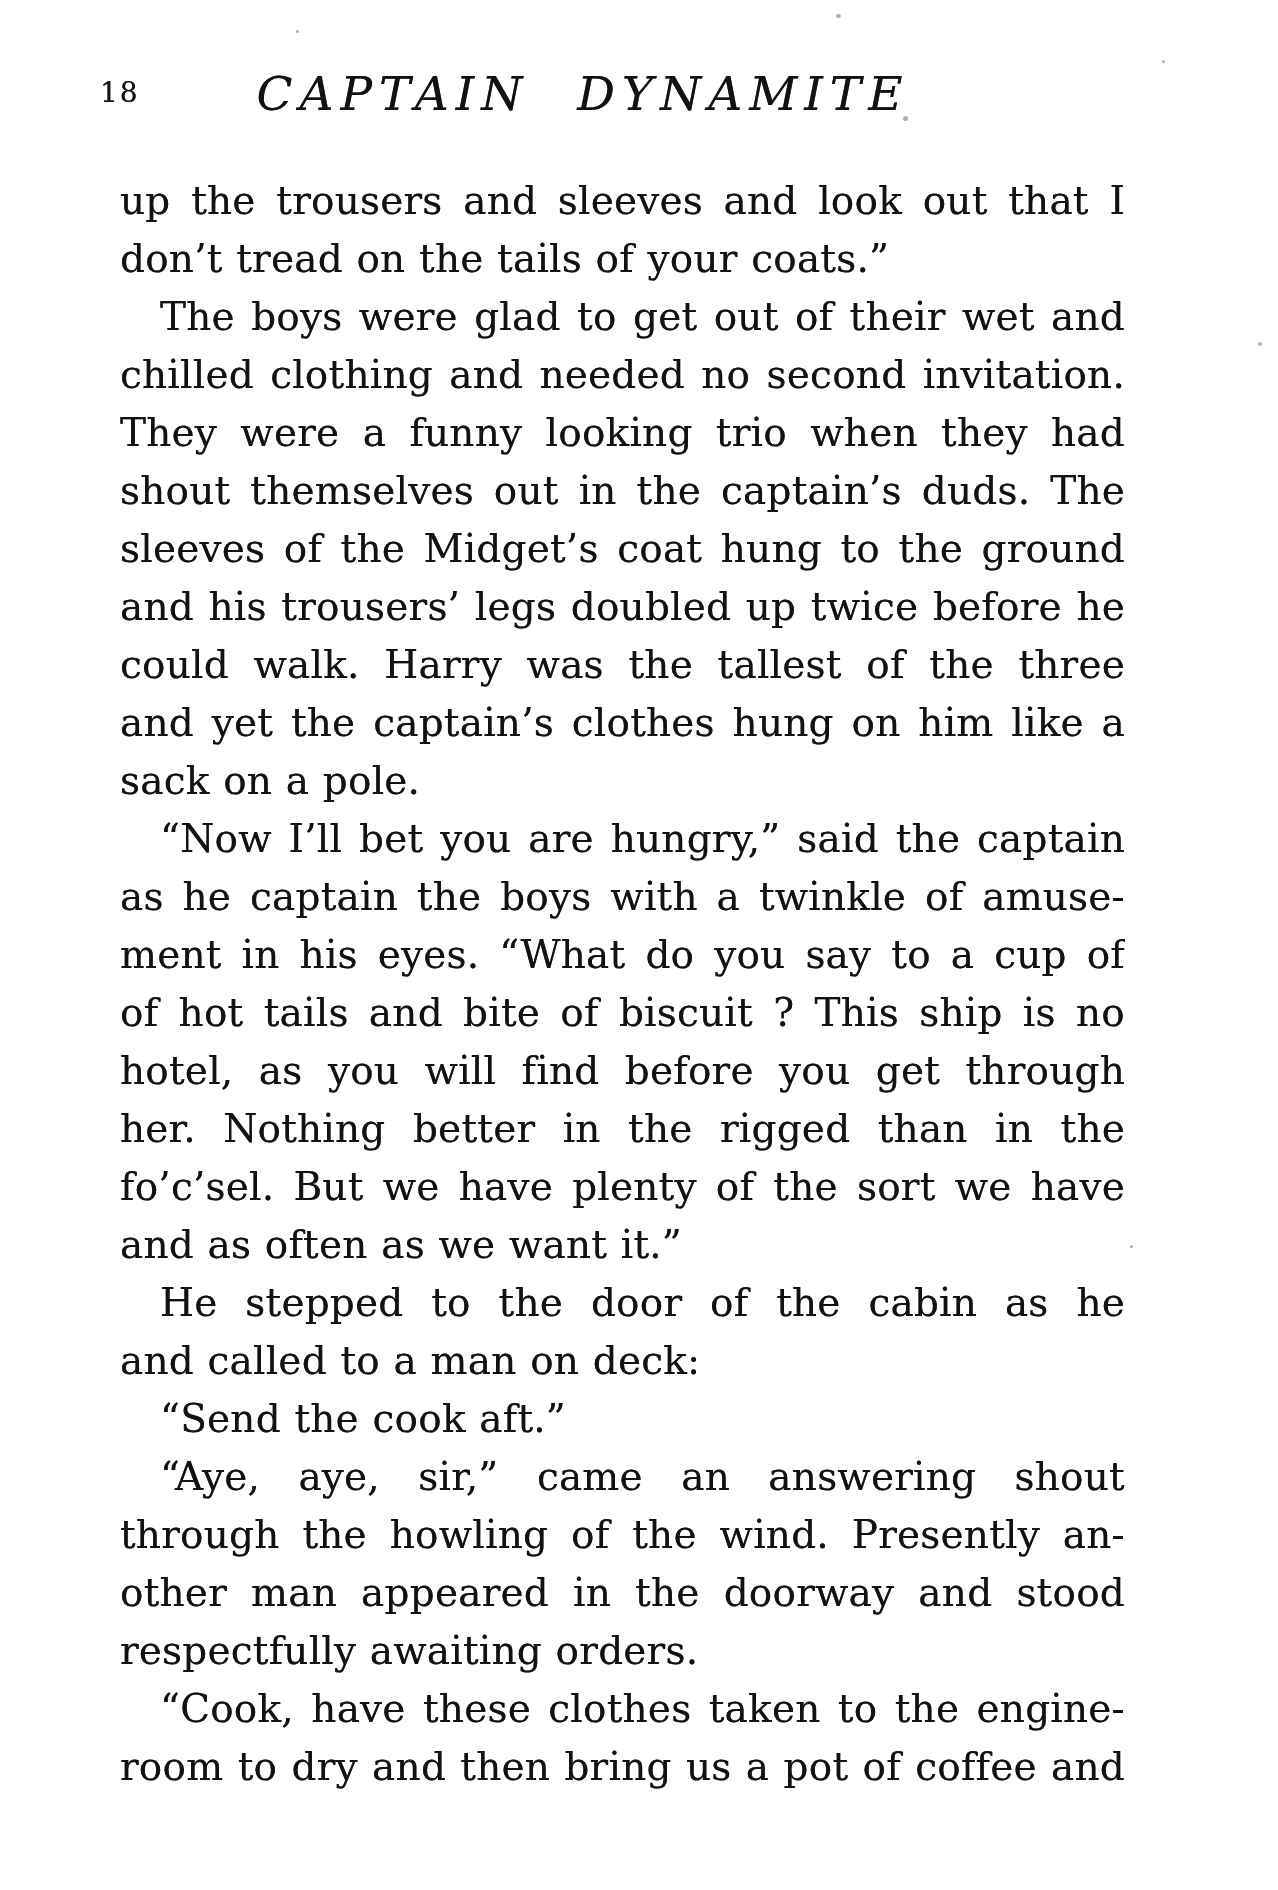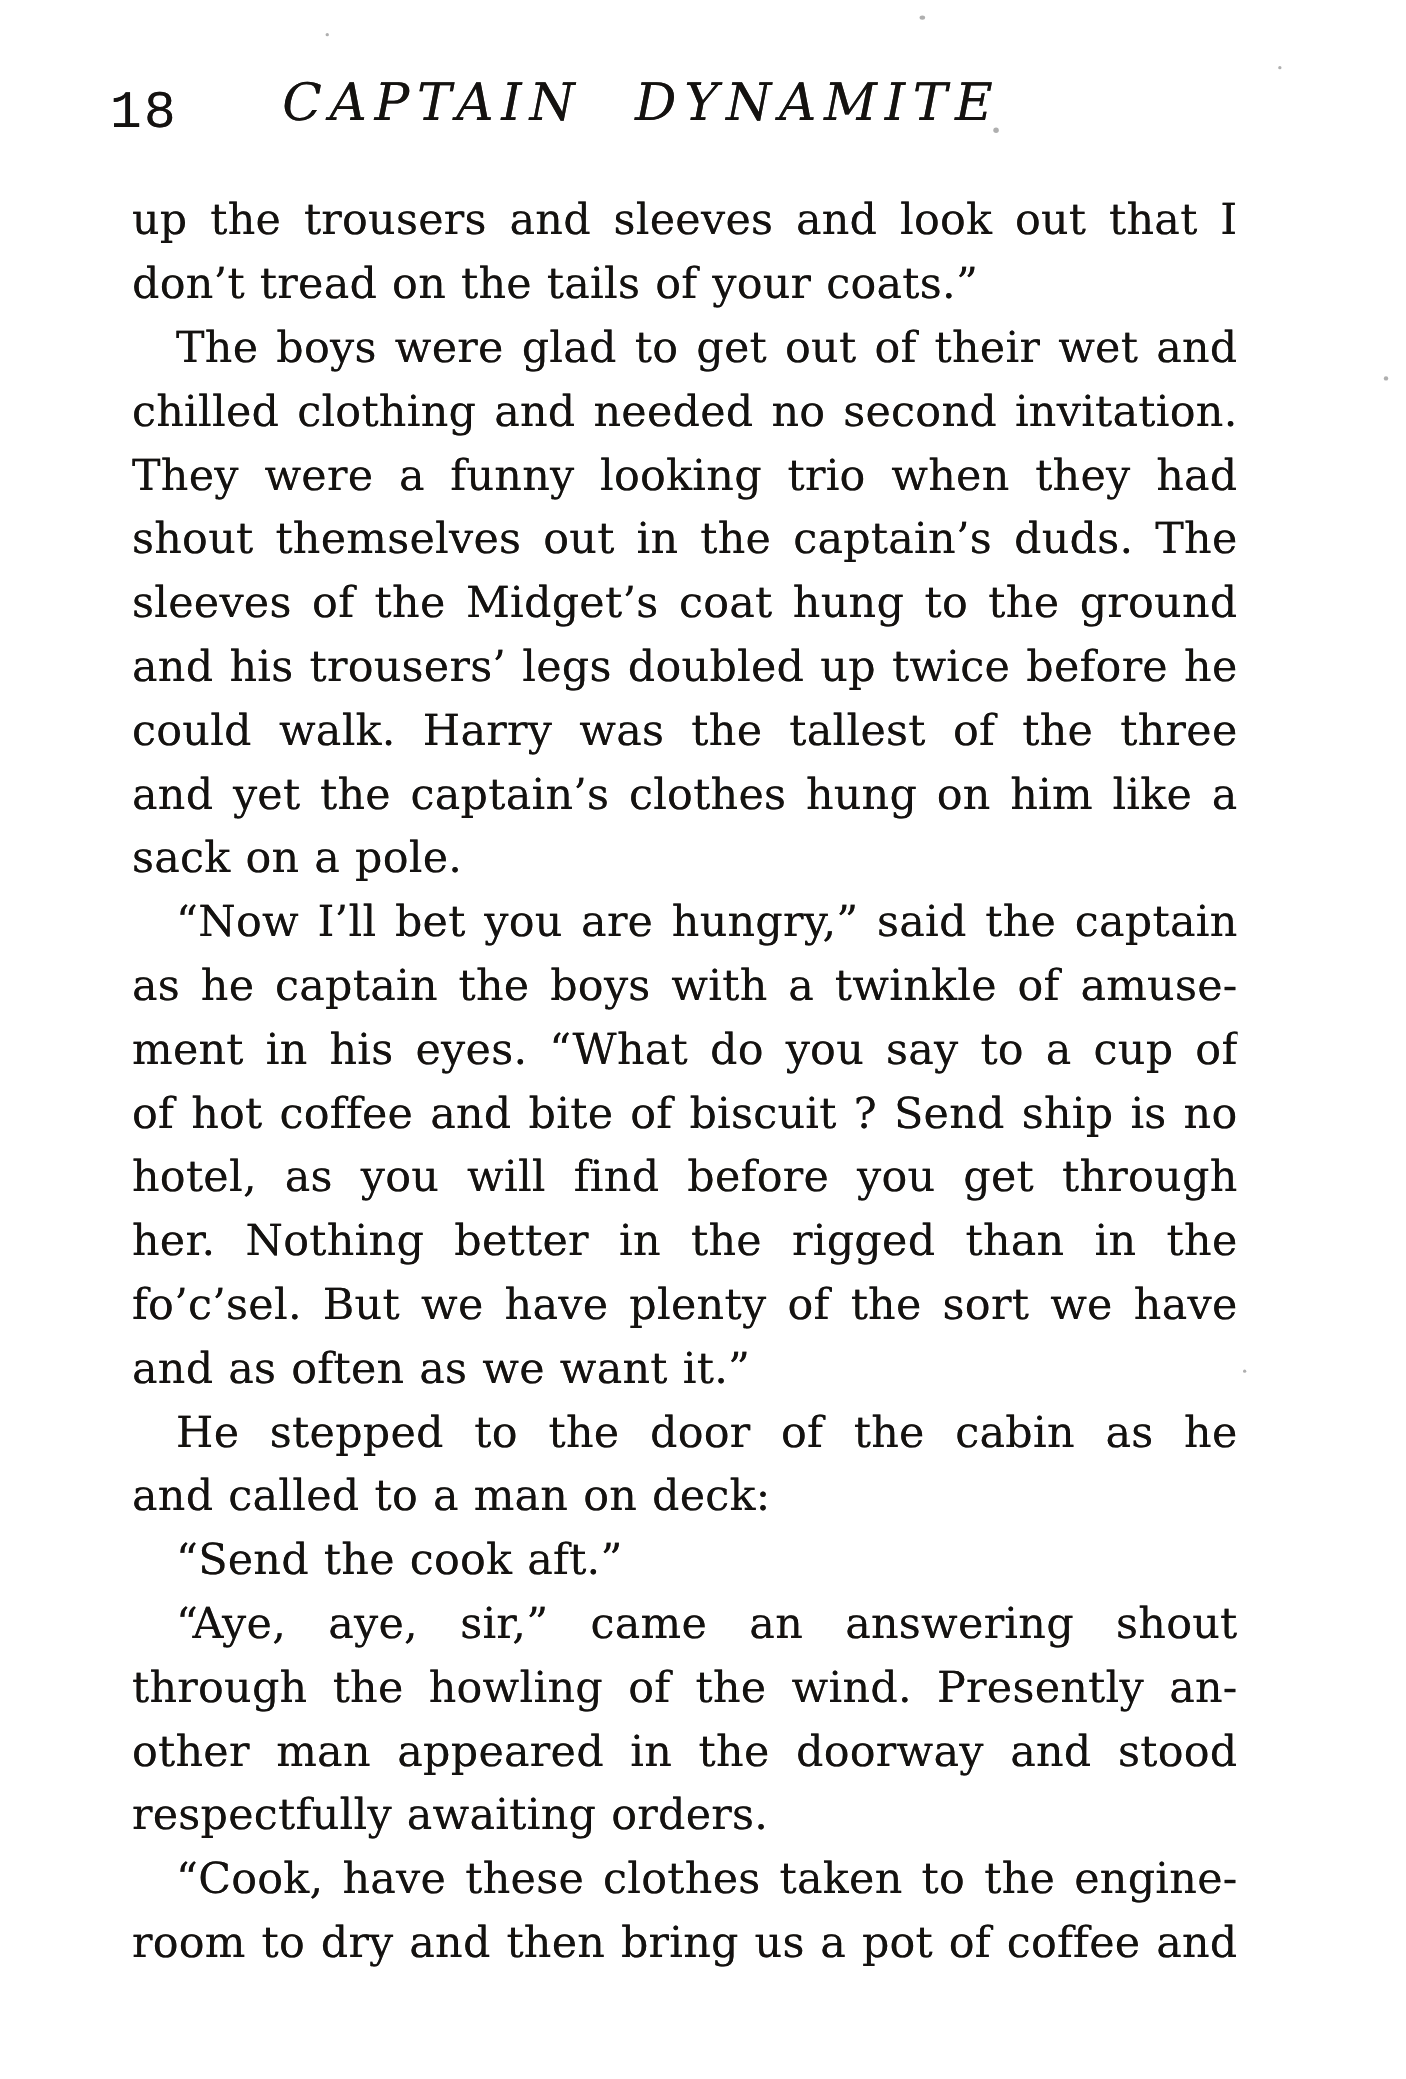--- a/index.html
+++ b/index.html
@@ -21,24 +21,23 @@
     position: absolute;
     top: 66px;
     left: 0;
     width: 100%;
     height: 70px;
   }
   .pagenum {
     position: absolute;
     left: 100px;
     top: 10px;
-    font-size: 48px;
+    font-size: 28px;
     letter-spacing: 2px;
     text-shadow: 0 0 0.6px rgba(10,8,6,.75);
-    font-family: Liberation Mono, monospace;
   }
   .title {
     position: absolute;
     left: 583px;
     transform: translateX(-50%);
     top: 0;
     font-size: 47px;
     font-style: italic;
     letter-spacing: 7px;
     word-spacing: 26px;
@@ -103,21 +102,21 @@
     <div class="line j">They were a funny looking trio when they had</div>
     <div class="line j">shout themselves out in the captain’s duds. The</div>
     <div class="line j">sleeves of the Midget’s coat hung to the ground</div>
     <div class="line j">and his trousers’ legs doubled up twice before he</div>
     <div class="line j">could walk. Harry was the tallest of the three</div>
     <div class="line j">and yet the captain’s clothes hung on him like a</div>
     <div class="line e">sack on a pole.</div>
     <div class="line j ind">“Now I’ll bet you are hungry,” said the captain</div>
     <div class="line j">as he captain the boys with a twinkle of amuse-</div>
     <div class="line j">ment in his eyes. “What do you say to a cup of</div>
-    <div class="line j">of hot coffee and bite of biscuit ? Send ship is no</div>
+    <div class="line j">of hot tails and bite of biscuit ? This ship is no</div>
     <div class="line j">hotel, as you will find before you get through with</div>
     <div class="line j">her. Nothing better in the rigged than in the</div>
     <div class="line j">fo’c’sel. But we have plenty of the sort we have</div>
     <div class="line e">and as often as we want it.”</div>
     <div class="line j ind">He stepped to the door of the cabin as he spoke</div>
     <div class="line e">and called to a man on deck:</div>
     <div class="line e ind">“Send the cook aft.”</div>
     <div class="line j ind">“Aye, aye, sir,” came an answering shout</div>
     <div class="line j">through the howling of the wind. Presently an-</div>
     <div class="line j">other man appeared in the doorway and stood</div>

